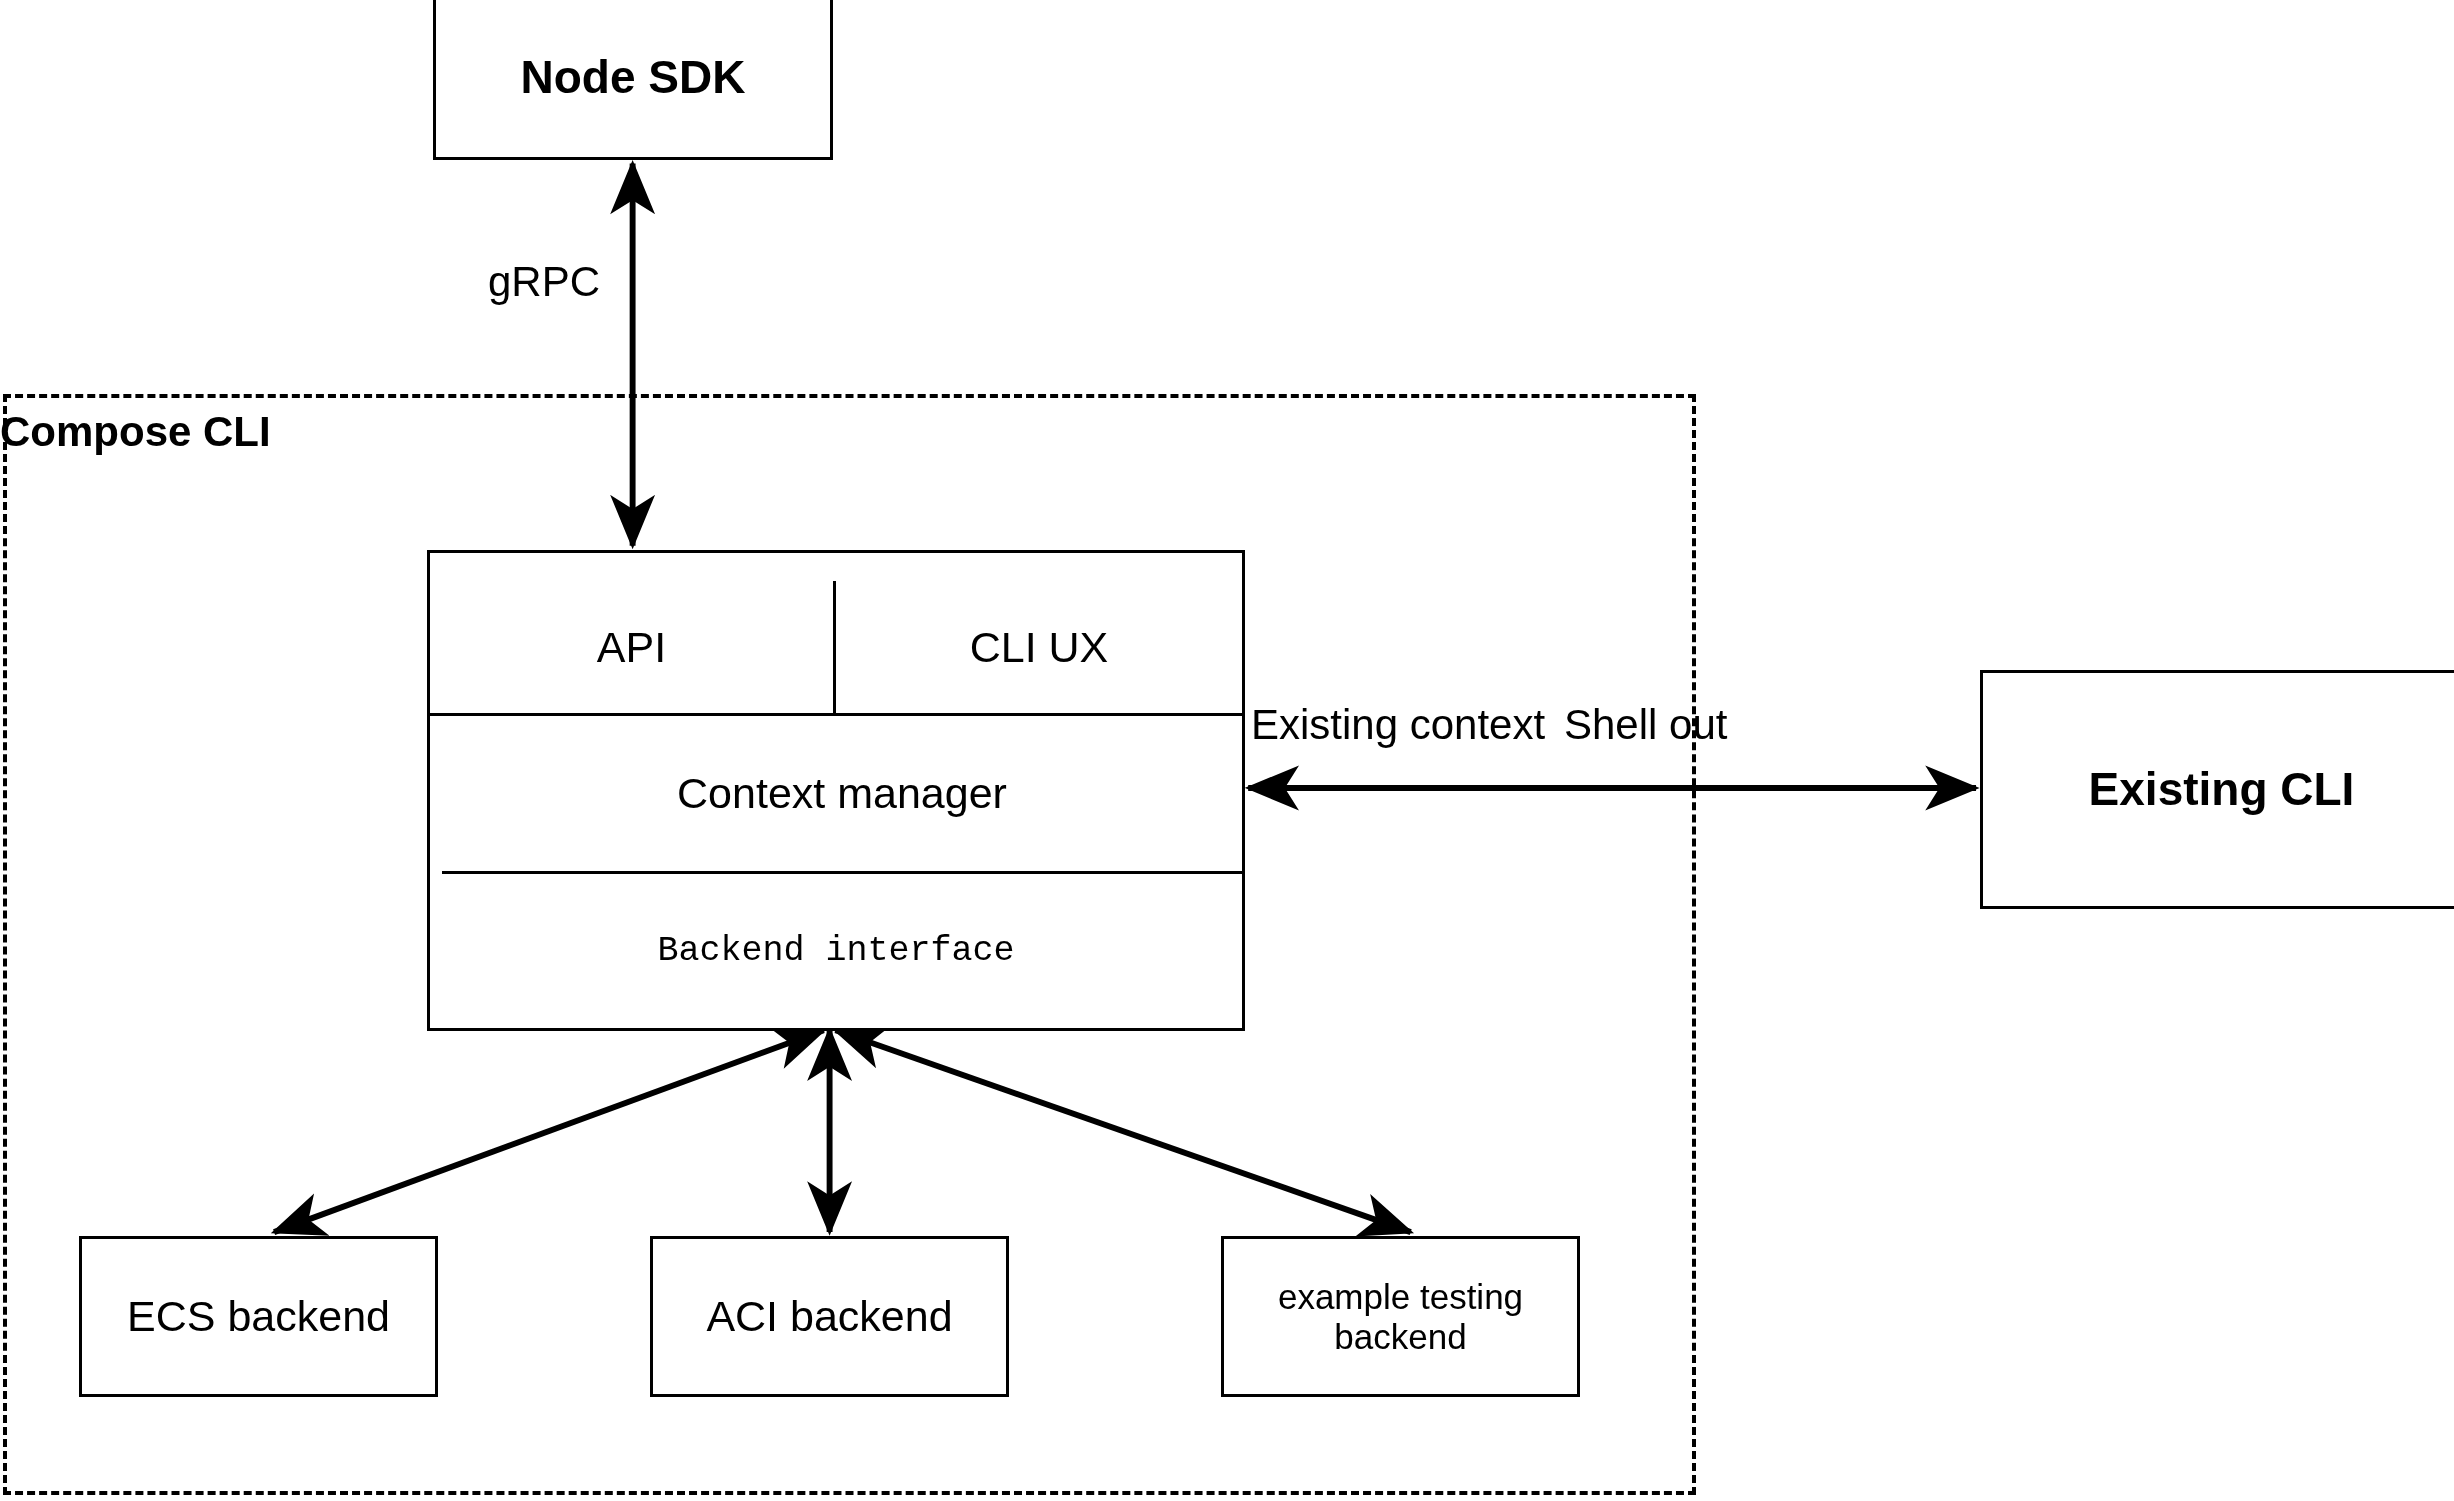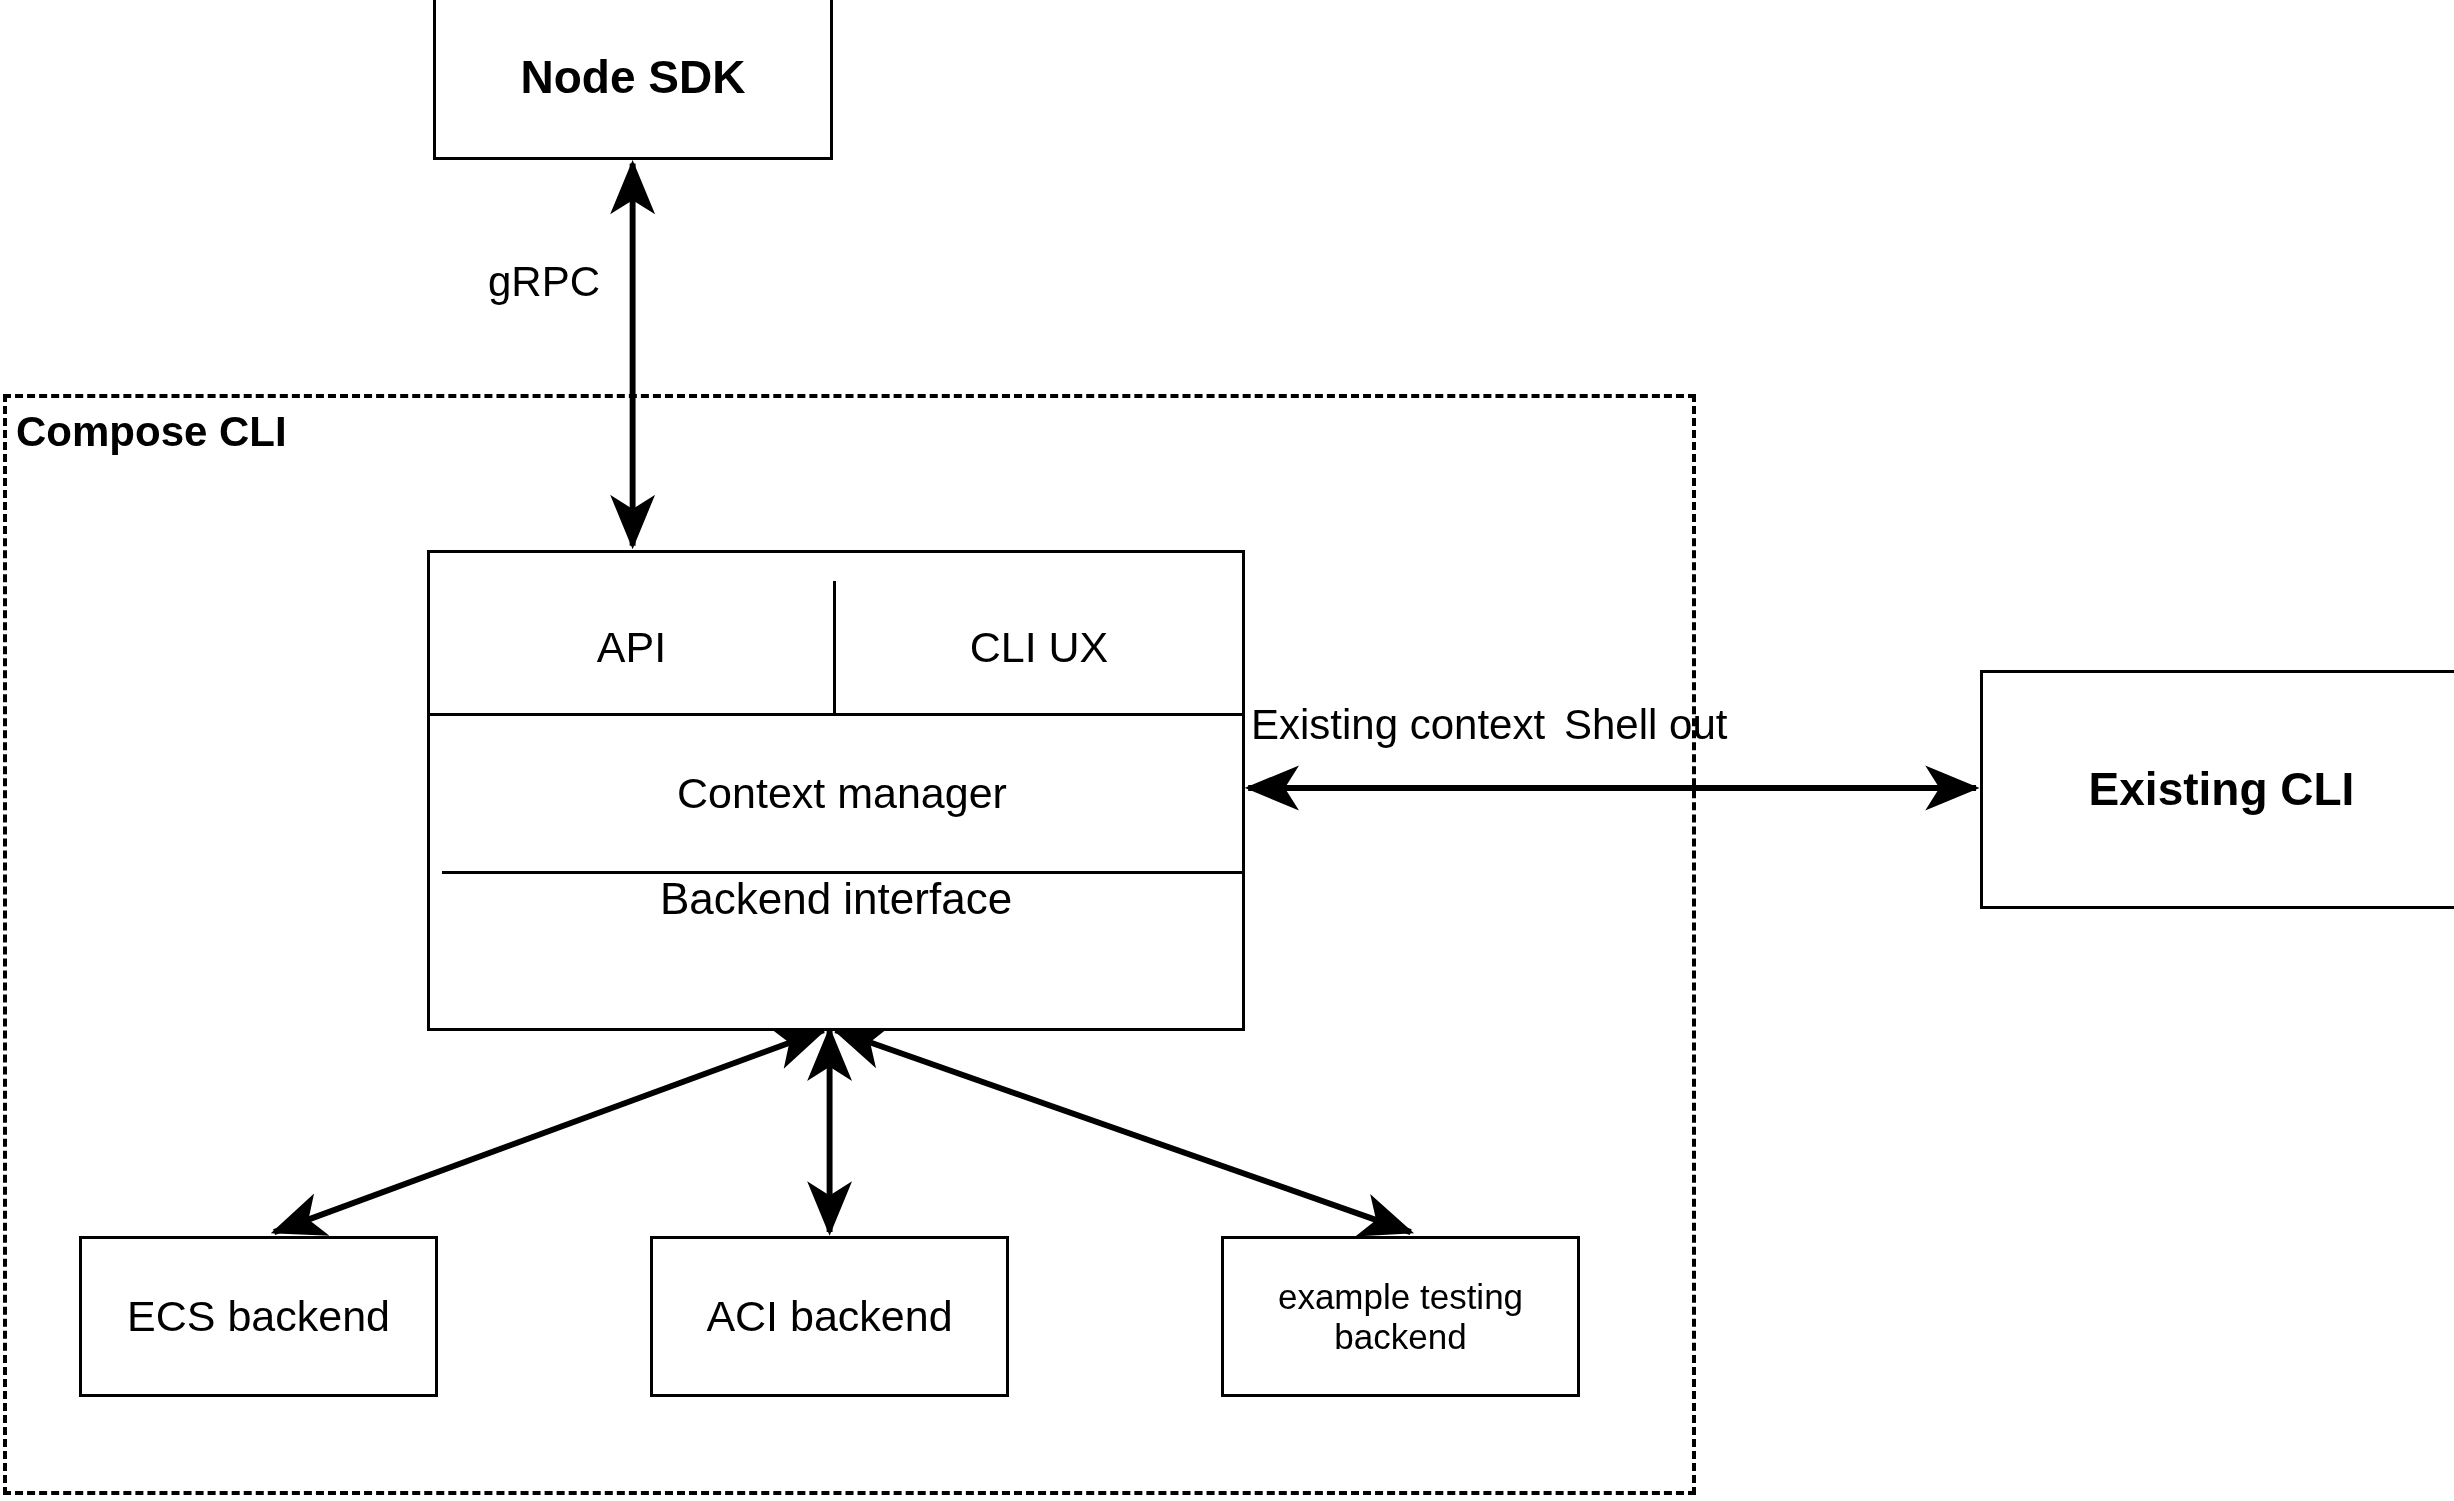--- a/index.html
+++ b/index.html
@@ -61,21 +61,21 @@
   #compose-cli {
     position: absolute;
     left: 3px; top: 394px;
     width: 1693px; height: 1101px;
     box-sizing: border-box;
     border: 4.9px dashed #000000;
     background: transparent;
   }
   #compose-cli-title {
     position: absolute;
-    left: 16px; top: 408px;
+    left: 0; top: 408px;
     font-size: 42px;
     font-weight: 700;
     letter-spacing: 0px;
     white-space: nowrap;
   }
 
   
   #core-stack {
     position: absolute;
     left: 427px; top: 550px;
@@ -107,23 +107,25 @@
     align-items: center;
     justify-content: center;
     font-size: 43px;
     border-bottom: 3.9px solid #000000;
     box-sizing: border-box;
     margin-left: 12px;
   }
   #core-backend {
     flex: 1 1 auto;
     display: flex;
-    justify-content: center;
-    font-size: 44px;
-    box-sizing: border-box;
+    align-items: center;
+    justify-content: center;
+    font-size: 35px;
+    box-sizing: border-box;
+    font-family: Liberation Mono, monospace;
   }
 
   
   #ecs-backend {
     left: 79px;  top: 1236px; width: 359px; height: 161px;
     font-size: 43px;
   }
   #aci-backend {
     left: 650px; top: 1236px; width: 359px; height: 161px;
     font-size: 43px;

